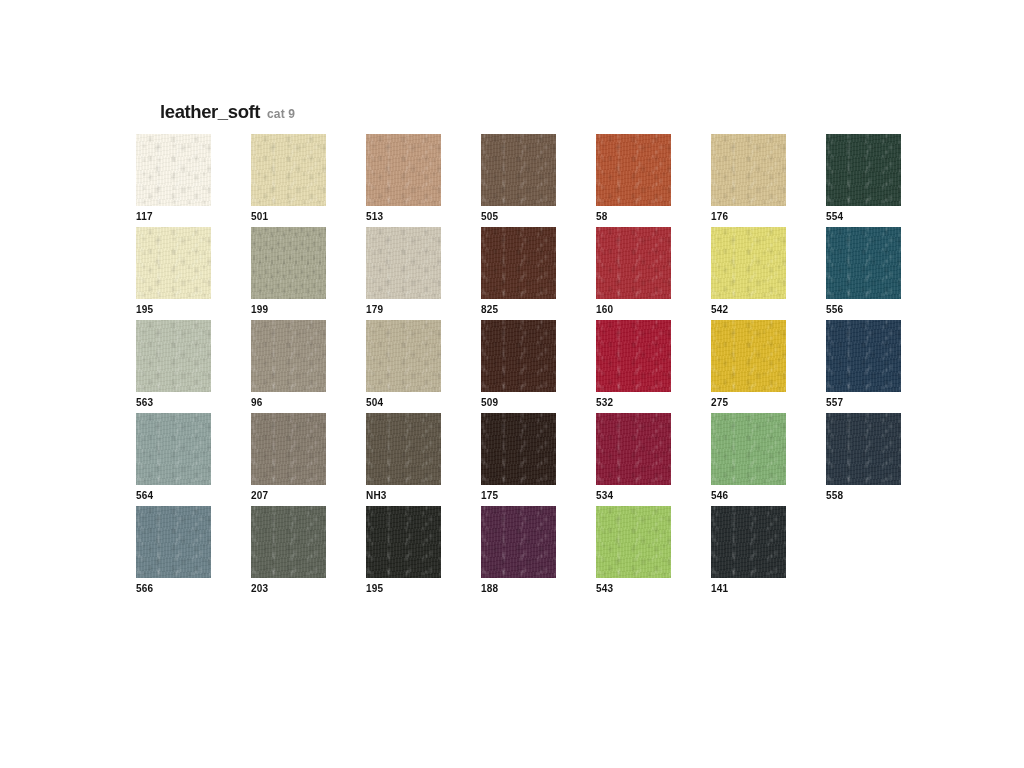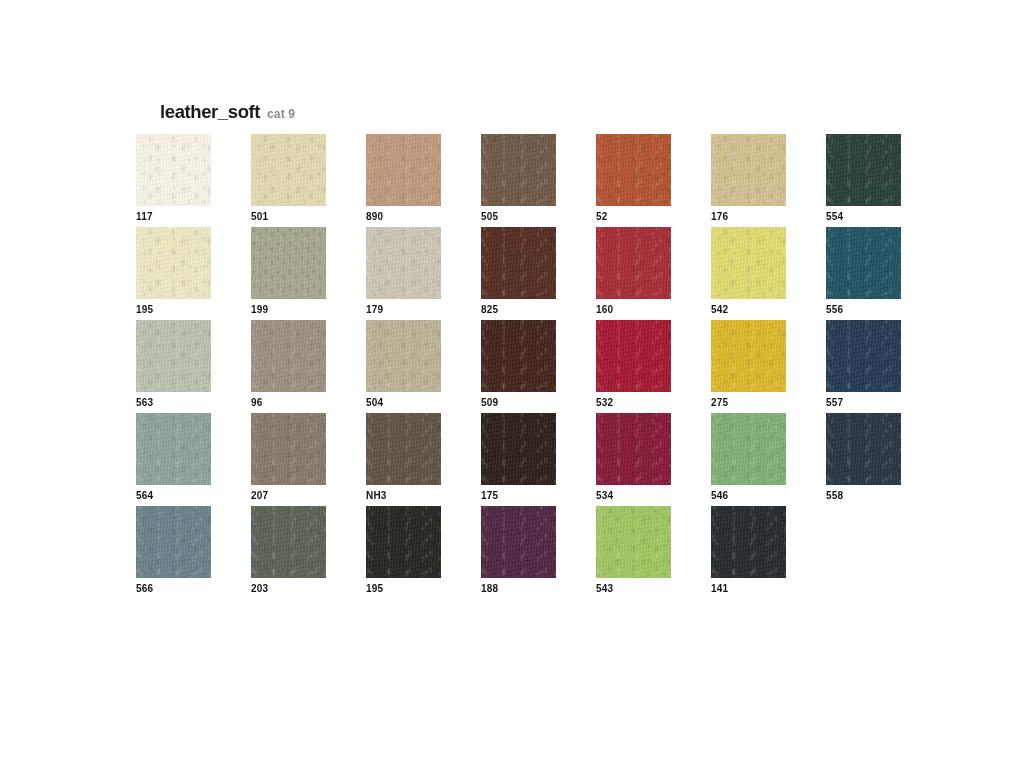--- a/index.html
+++ b/index.html
@@ -124,29 +124,29 @@
         <div class="swatch-cell">
           <div class="chip" style="background: rgb(251, 247, 234);"></div>
           <div class="chip-label">117</div>
         </div>
         <div class="swatch-cell">
           <div class="chip" style="background: rgb(230, 220, 176);"></div>
           <div class="chip-label">501</div>
         </div>
         <div class="swatch-cell">
           <div class="chip" style="background: rgb(193, 154, 124);"></div>
-          <div class="chip-label">890</div>
+          <div class="chip-label">513</div>
         </div>
         <div class="swatch-cell">
           <div class="chip" style="background: rgb(111, 88, 70);"></div>
           <div class="chip-label">505</div>
         </div>
         <div class="swatch-cell">
           <div class="chip" style="background: rgb(180, 82, 47);"></div>
-          <div class="chip-label">52</div>
+          <div class="chip-label">58</div>
         </div>
         <div class="swatch-cell">
           <div class="chip" style="background: rgb(214, 194, 145);"></div>
           <div class="chip-label">176</div>
         </div>
         <div class="swatch-cell">
           <div class="chip" style="background: rgb(37, 62, 51);"></div>
           <div class="chip-label">554</div>
         </div>
       </div>

